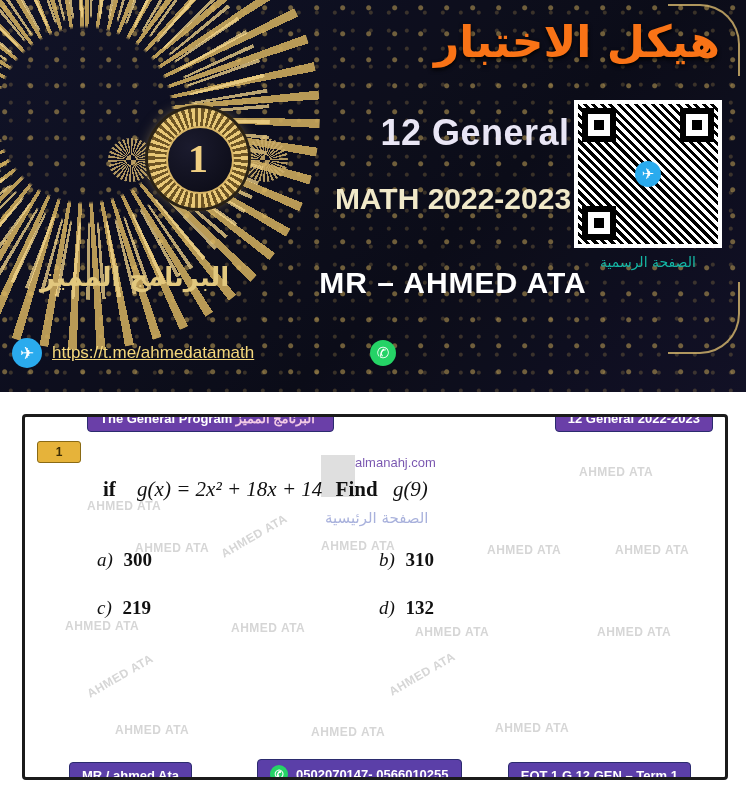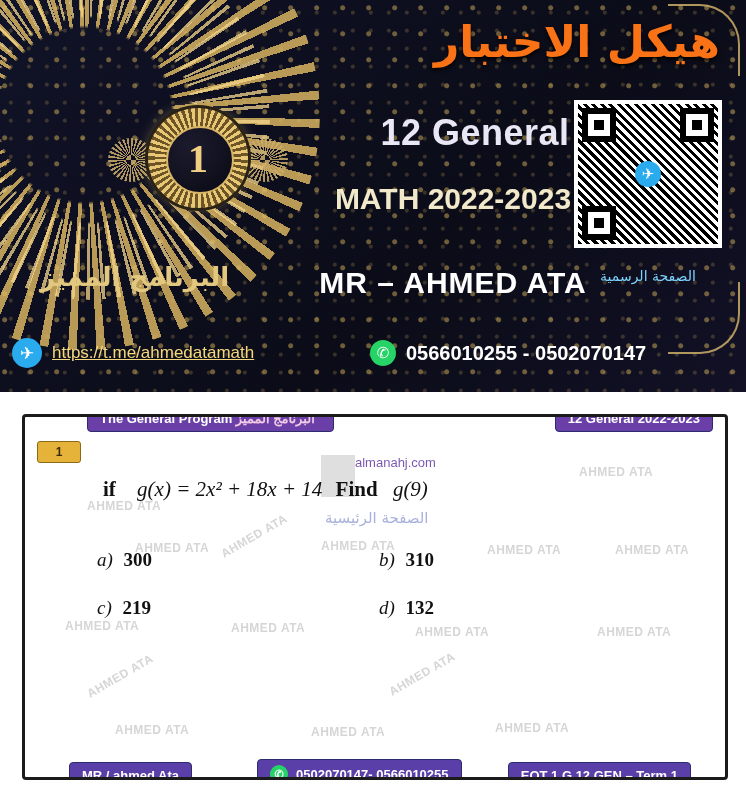--- a/index.html
+++ b/index.html
@@ -111,21 +111,21 @@
   .qr-eye:after{content:"";position:absolute;inset:6px;background:#000;}
   .qr-eye.tl{left:4px;top:4px;}
   .qr-eye.tr{right:4px;top:4px;}
   .qr-eye.bl{left:4px;bottom:4px;}
   .qr-center{
     position:absolute;left:50%;top:50%;transform:translate(-50%,-50%);
     width:26px;height:26px;border-radius:50%;background:#2aabee;
     display:flex;align-items:center;justify-content:center;color:#fff;font-size:15px;
   }
   .qr-caption{
-    margin-top:20px;text-align:center;color:#7dd3fc;font-size:14px;direction:rtl;
+    margin-top:6px;text-align:center;color:#14b8a6;font-size:14px;direction:rtl;
     font-family:"DejaVu Sans",sans-serif;
   }
   
   .tg-row{position:absolute;left:12px;top:338px;display:flex;align-items:center;gap:10px;}
   .tg-badge{
     width:30px;height:30px;border-radius:50%;background:#2aabee;color:#fff;
     display:flex;align-items:center;justify-content:center;font-size:17px;
   }
   .tg-link{color:#f5d87c;font-size:17px;text-decoration:underline;}
   .wa-row{position:absolute;left:370px;top:340px;display:flex;align-items:center;gap:10px;}
@@ -241,21 +241,20 @@
     <div class="qr-caption">الصفحة الرسمية</div>
   </div>
 
   <div class="tg-row">
     <div class="tg-badge">✈</div>
     <a class="tg-link" href="#">https://t.me/ahmedatamath</a>
   </div>
 
   <div class="wa-row">
     <div class="wa-badge">✆</div>
-    <div class="wa-num">0566010255 -  0502070147</div>
   </div>
 </div>
 
 <div class="sheet">
   <div class="paper">
 
     <div class="tag featured">
       <span>The General Program</span>
       <span class="ar">البرنامج المميز</span>
     </div>

